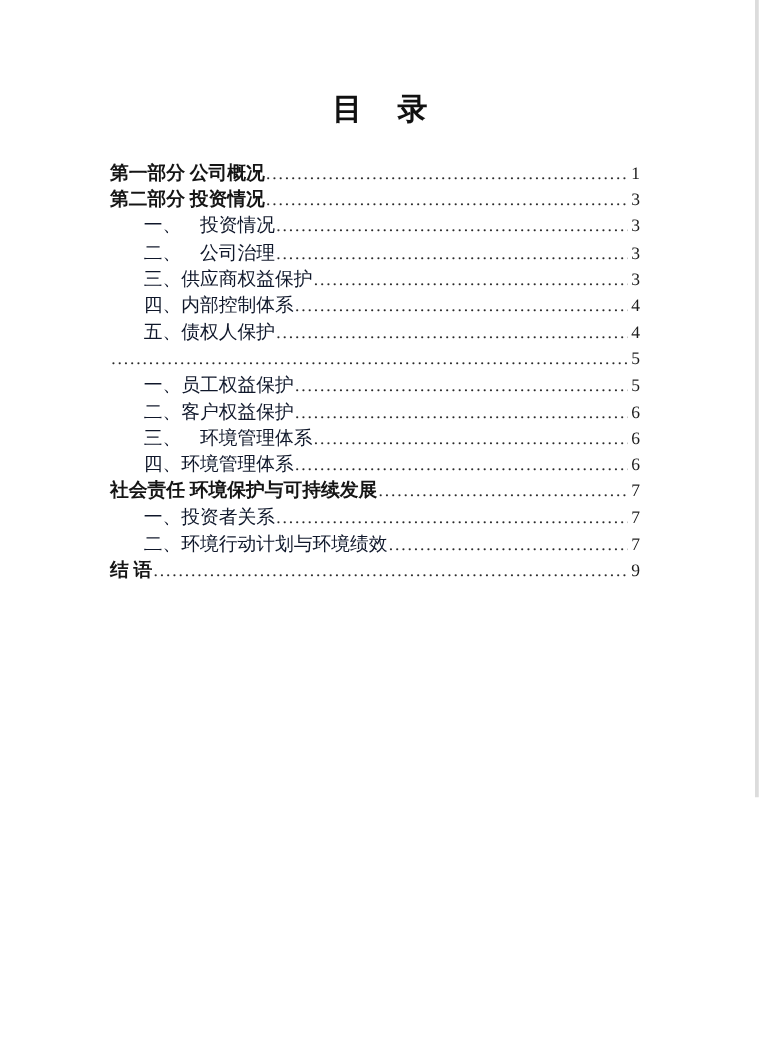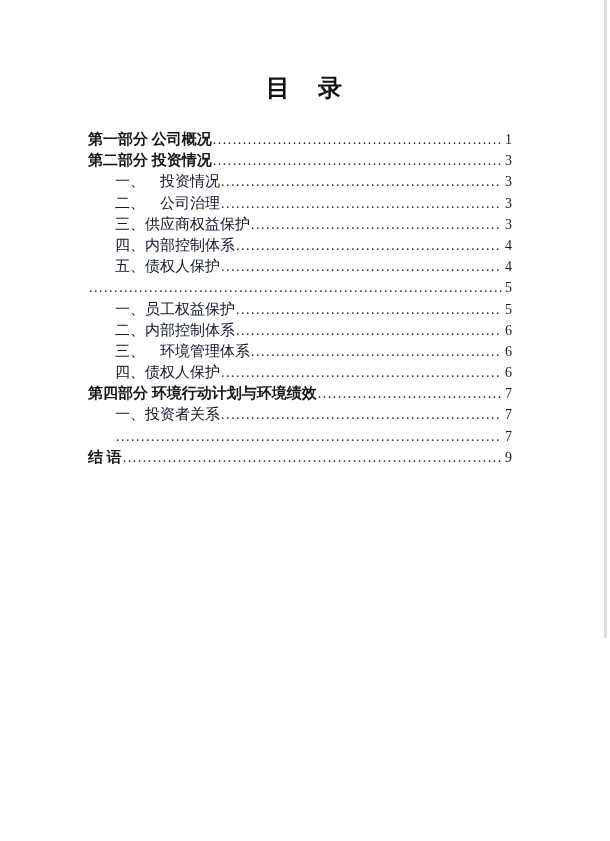--- a/index.html
+++ b/index.html
@@ -99,25 +99,25 @@
   <div class="toc" id="toc-list">
       <div class="toc-row level-1"><span class="toc-label">第一部分 公司概况</span><span class="toc-dots"></span><span class="toc-pagenum">1</span></div>
       <div class="toc-row level-1"><span class="toc-label">第二部分 投资情况</span><span class="toc-dots"></span><span class="toc-pagenum">3</span></div>
       <div class="toc-row level-2"><span class="toc-label">一、　投资情况</span><span class="toc-dots"></span><span class="toc-pagenum">3</span></div>
       <div class="toc-row level-2"><span class="toc-label">二、　公司治理</span><span class="toc-dots"></span><span class="toc-pagenum">3</span></div>
       <div class="toc-row level-2"><span class="toc-label">三、供应商权益保护</span><span class="toc-dots"></span><span class="toc-pagenum">3</span></div>
       <div class="toc-row level-2"><span class="toc-label">四、内部控制体系</span><span class="toc-dots"></span><span class="toc-pagenum">4</span></div>
       <div class="toc-row level-2"><span class="toc-label">五、债权人保护</span><span class="toc-dots"></span><span class="toc-pagenum">4</span></div>
       <div class="toc-row level-1"><span class="toc-dots"></span><span class="toc-pagenum">5</span></div>
       <div class="toc-row level-2"><span class="toc-label">一、员工权益保护</span><span class="toc-dots"></span><span class="toc-pagenum">5</span></div>
-      <div class="toc-row level-2"><span class="toc-label">二、内部控制体系</span><span class="toc-dots"></span><span class="toc-pagenum">6</span></div>
+      <div class="toc-row level-2"><span class="toc-label">二、客户权益保护</span><span class="toc-dots"></span><span class="toc-pagenum">6</span></div>
       <div class="toc-row level-2"><span class="toc-label">三、　环境管理体系</span><span class="toc-dots"></span><span class="toc-pagenum">6</span></div>
-      <div class="toc-row level-2"><span class="toc-label">四、债权人保护</span><span class="toc-dots"></span><span class="toc-pagenum">6</span></div>
-      <div class="toc-row level-1"><span class="toc-label">第四部分 环境行动计划与环境绩效</span><span class="toc-dots"></span><span class="toc-pagenum">7</span></div>
+      <div class="toc-row level-2"><span class="toc-label">四、环境管理体系</span><span class="toc-dots"></span><span class="toc-pagenum">6</span></div>
+      <div class="toc-row level-1"><span class="toc-label">社会责任 环境保护与可持续发展</span><span class="toc-dots"></span><span class="toc-pagenum">7</span></div>
       <div class="toc-row level-2"><span class="toc-label">一、投资者关系</span><span class="toc-dots"></span><span class="toc-pagenum">7</span></div>
-      <div class="toc-row level-2"><span class="toc-dots"></span><span class="toc-pagenum">7</span></div>
+      <div class="toc-row level-2"><span class="toc-label">二、环境行动计划与环境绩效</span><span class="toc-dots"></span><span class="toc-pagenum">7</span></div>
       <div class="toc-row level-1"><span class="toc-label">结 语</span><span class="toc-dots"></span><span class="toc-pagenum">9</span></div>
     </div>
 
   <span class="ink-dot"></span>
 
   <div class="right-edge-line"></div>
 </div>
 
 </body></html>

